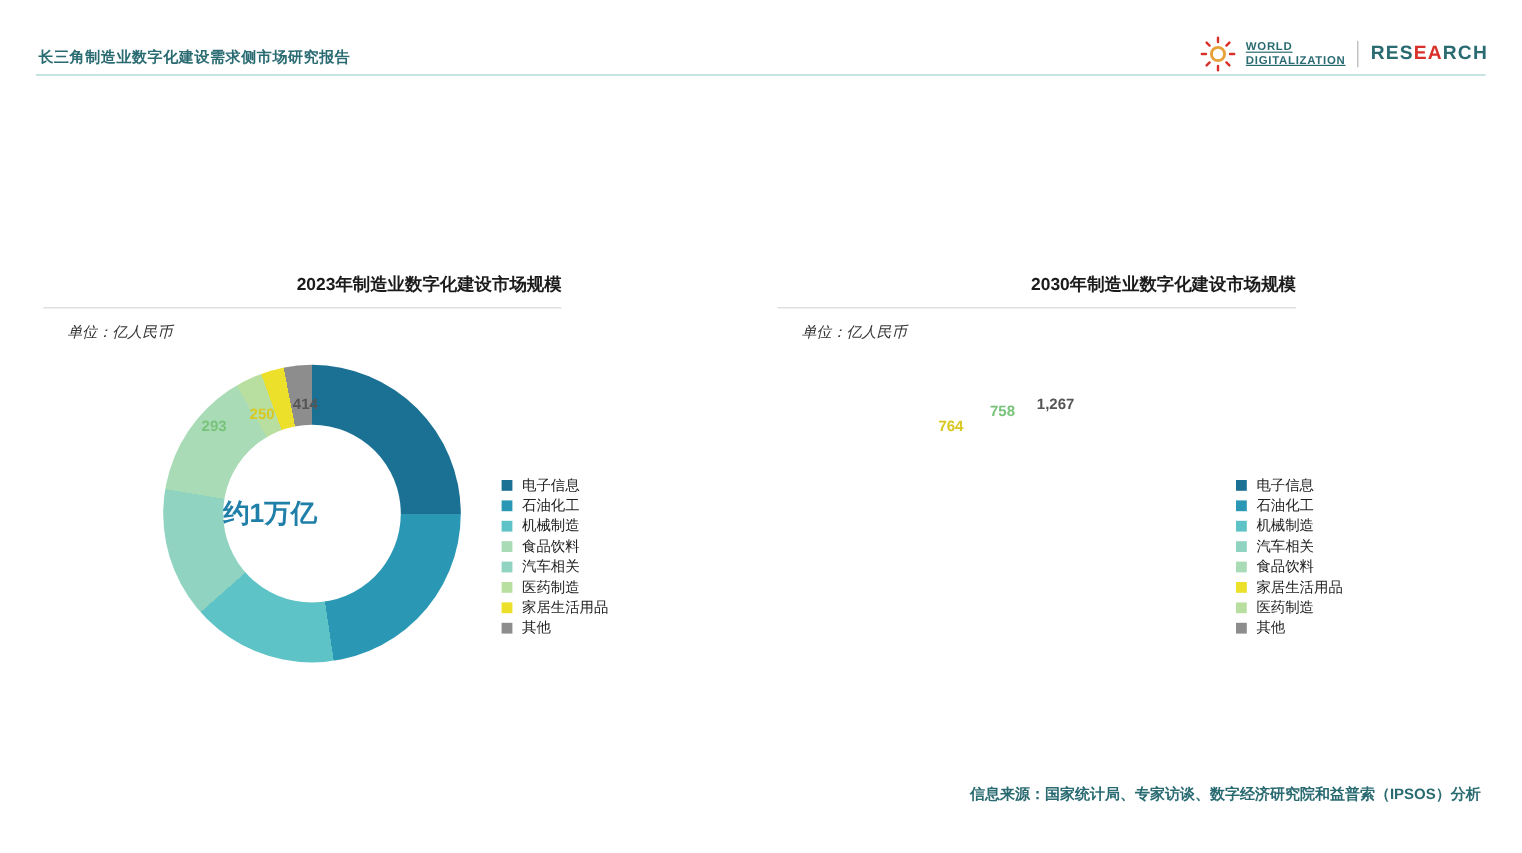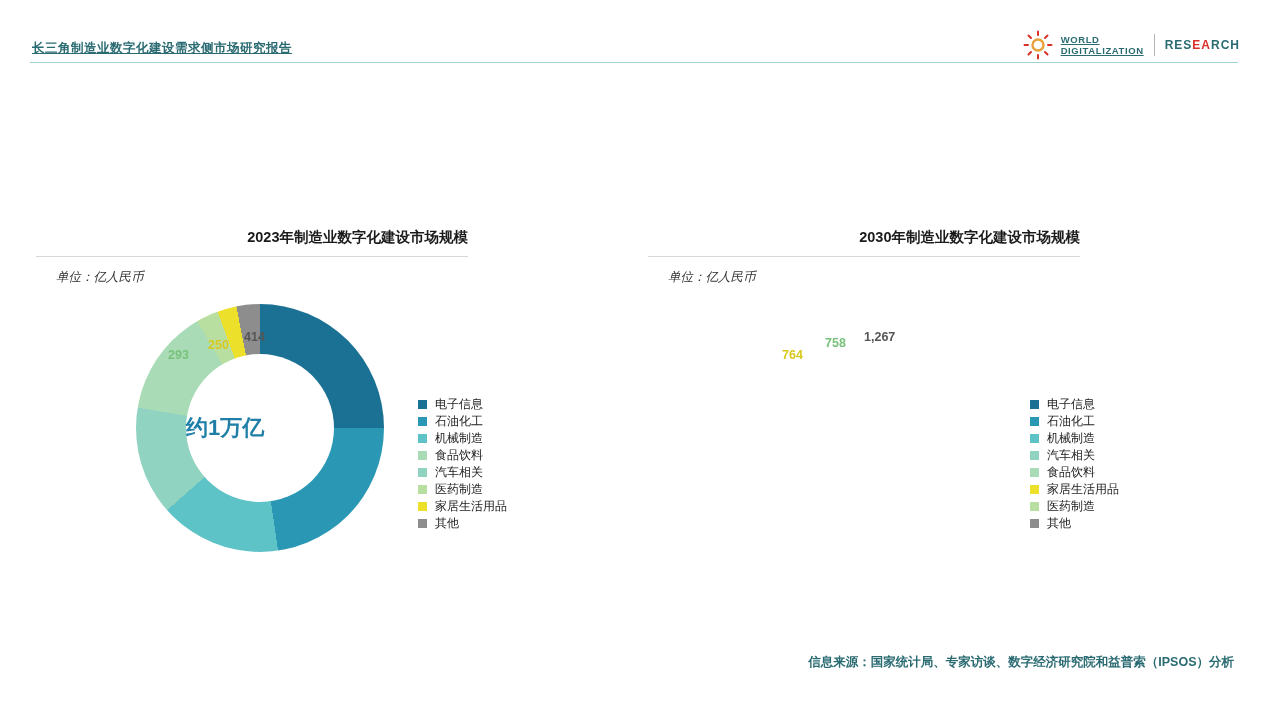--- a/index.html
+++ b/index.html
@@ -31,21 +31,20 @@
     background: #9fd3cf;
   }
   .kicker {
     position: absolute;
     left: 32px;
     top: 40px;
     font-size: 12.5px;
     font-weight: bold;
     color: #2a6b72;
     letter-spacing: .5px;
-    text-decoration: underline;
   }
   .logo {
     position: absolute;
     right: 28px;
     top: 30px;
     display: flex;
     align-items: center;
     gap: 8px;
   }
   .logo-mark {
@@ -61,21 +60,21 @@
     letter-spacing: .6px;
     text-decoration: underline;
   }
   .logo-div {
     width: 1px;
     height: 22px;
     background: #b5b5b5;
     margin: 0 2px;
   }
   .logo-research {
-    font-size: 12px;
+    font-size: 16px;
     font-weight: bold;
     color: #2a6b72;
     letter-spacing: 1px;
   }
   .logo-research .r-red { color: #d9302a; }
 
   
   .title {
     position: absolute;
     left: 28px;

